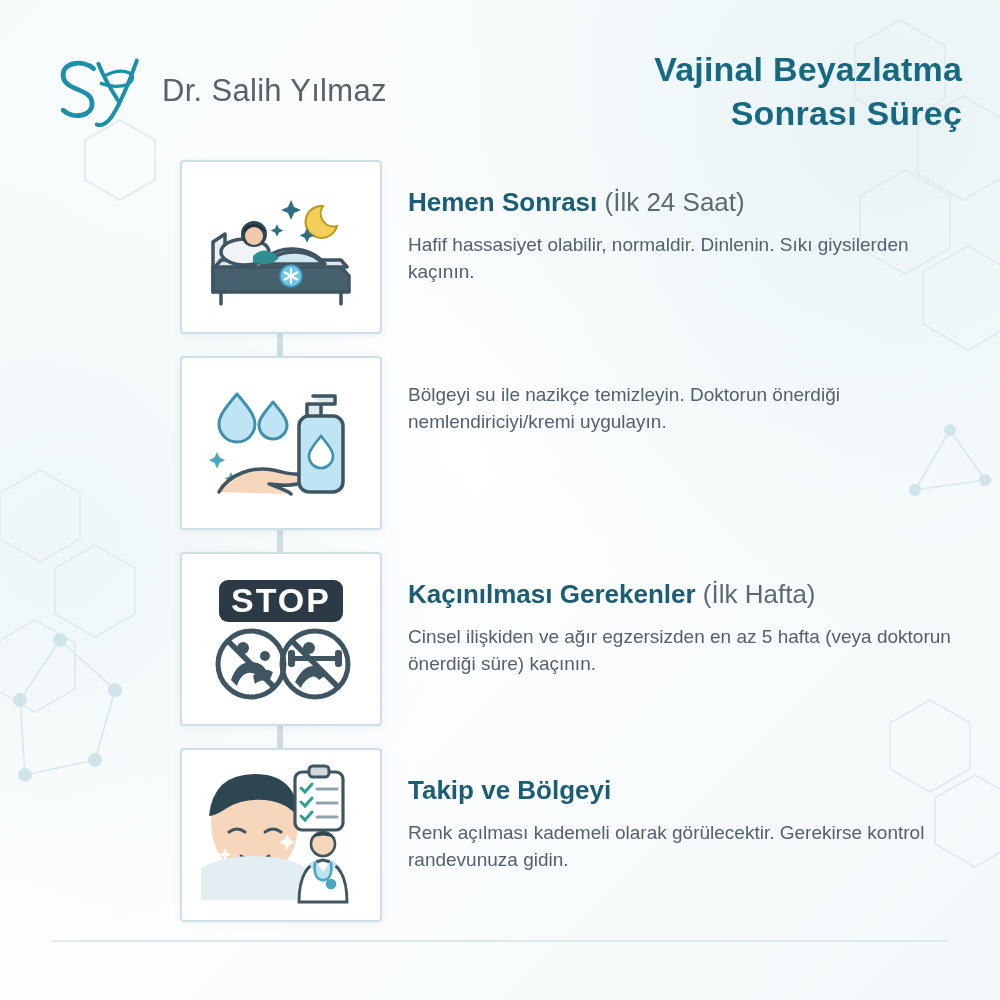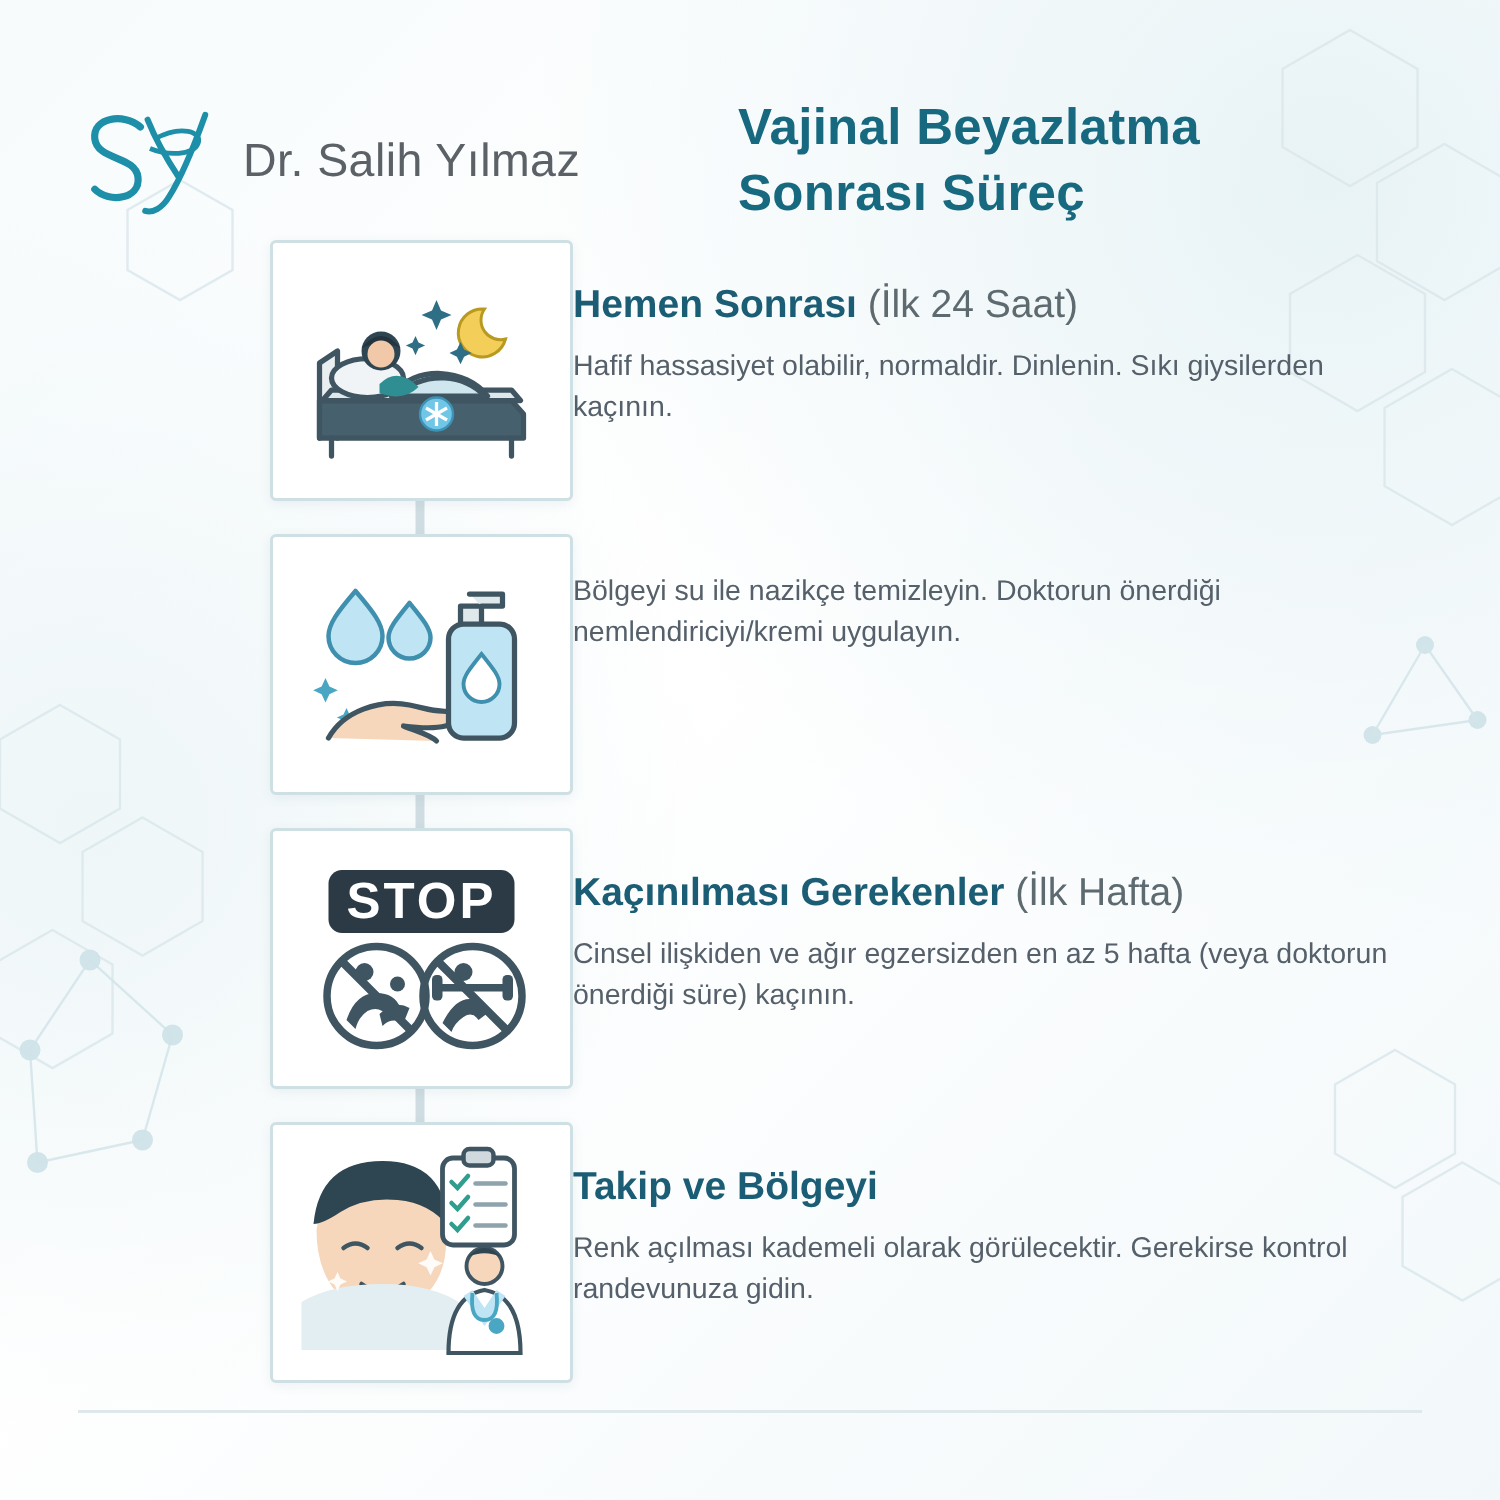--- a/index.html
+++ b/index.html
@@ -36,24 +36,25 @@
   .content {
     position: relative;
     z-index: 2;
     width: 100%;
     height: 100%;
   }
 
   
   .header {
     position: absolute;
-    top: 54px;
+    top: 38px;
     left: 0;
     width: 916px;
     height: 110px;
+    text-align: right;
   }
   .brand {
     position: absolute;
     left: 52px;
     top: 14px;
     display: flex;
     align-items: center;
     gap: 14px;
   }
   .brand-mark {
@@ -98,20 +99,21 @@
   .steps {
     position: absolute;
     top: 160px;
     left: 0;
     width: 1000px;
   }
   .step {
     position: relative;
     display: flex;
     align-items: flex-start;
+    gap: 26px;
     padding-left: 180px;
     margin-bottom: 22px;
     min-height: 170px;
   }
   .icon-card {
     width: 198px;
     height: 170px;
     flex: 0 0 auto;
     background: #ffffff;
     border: 2px solid #cfe0e4;

